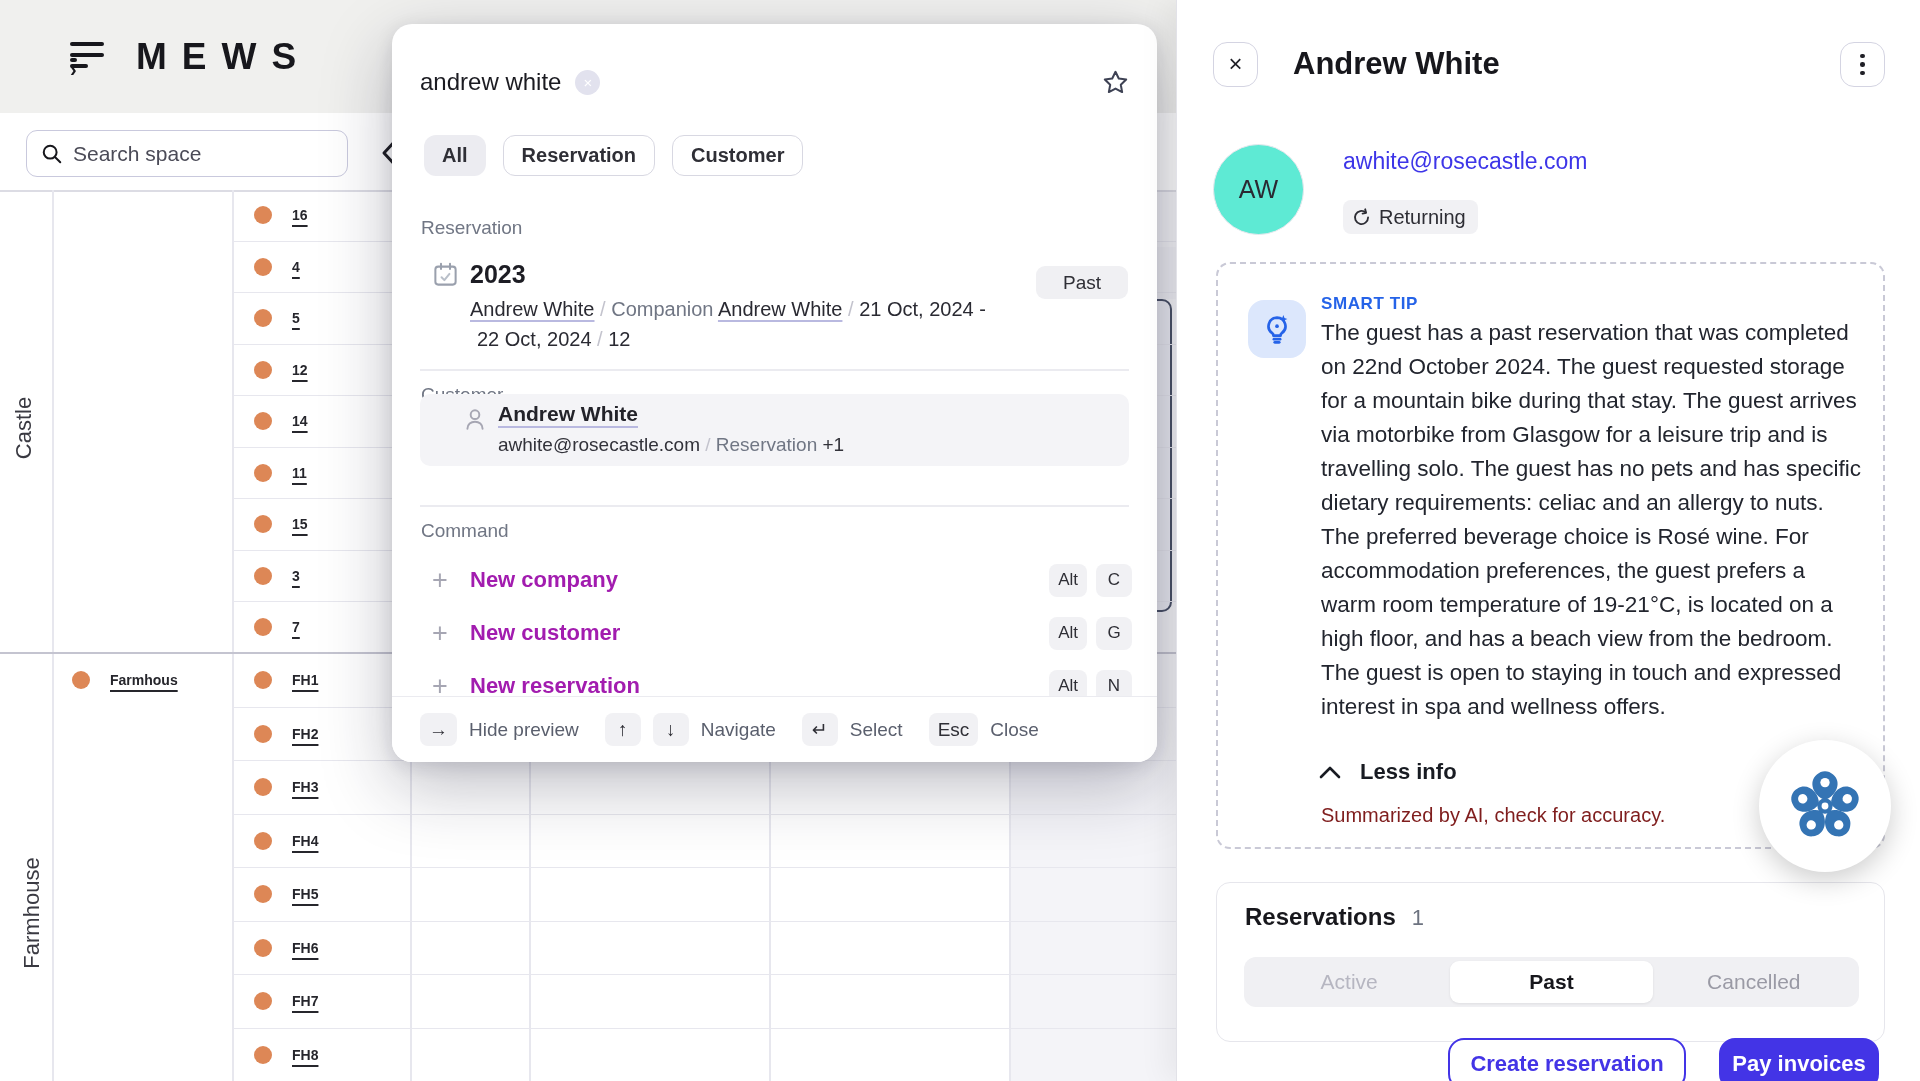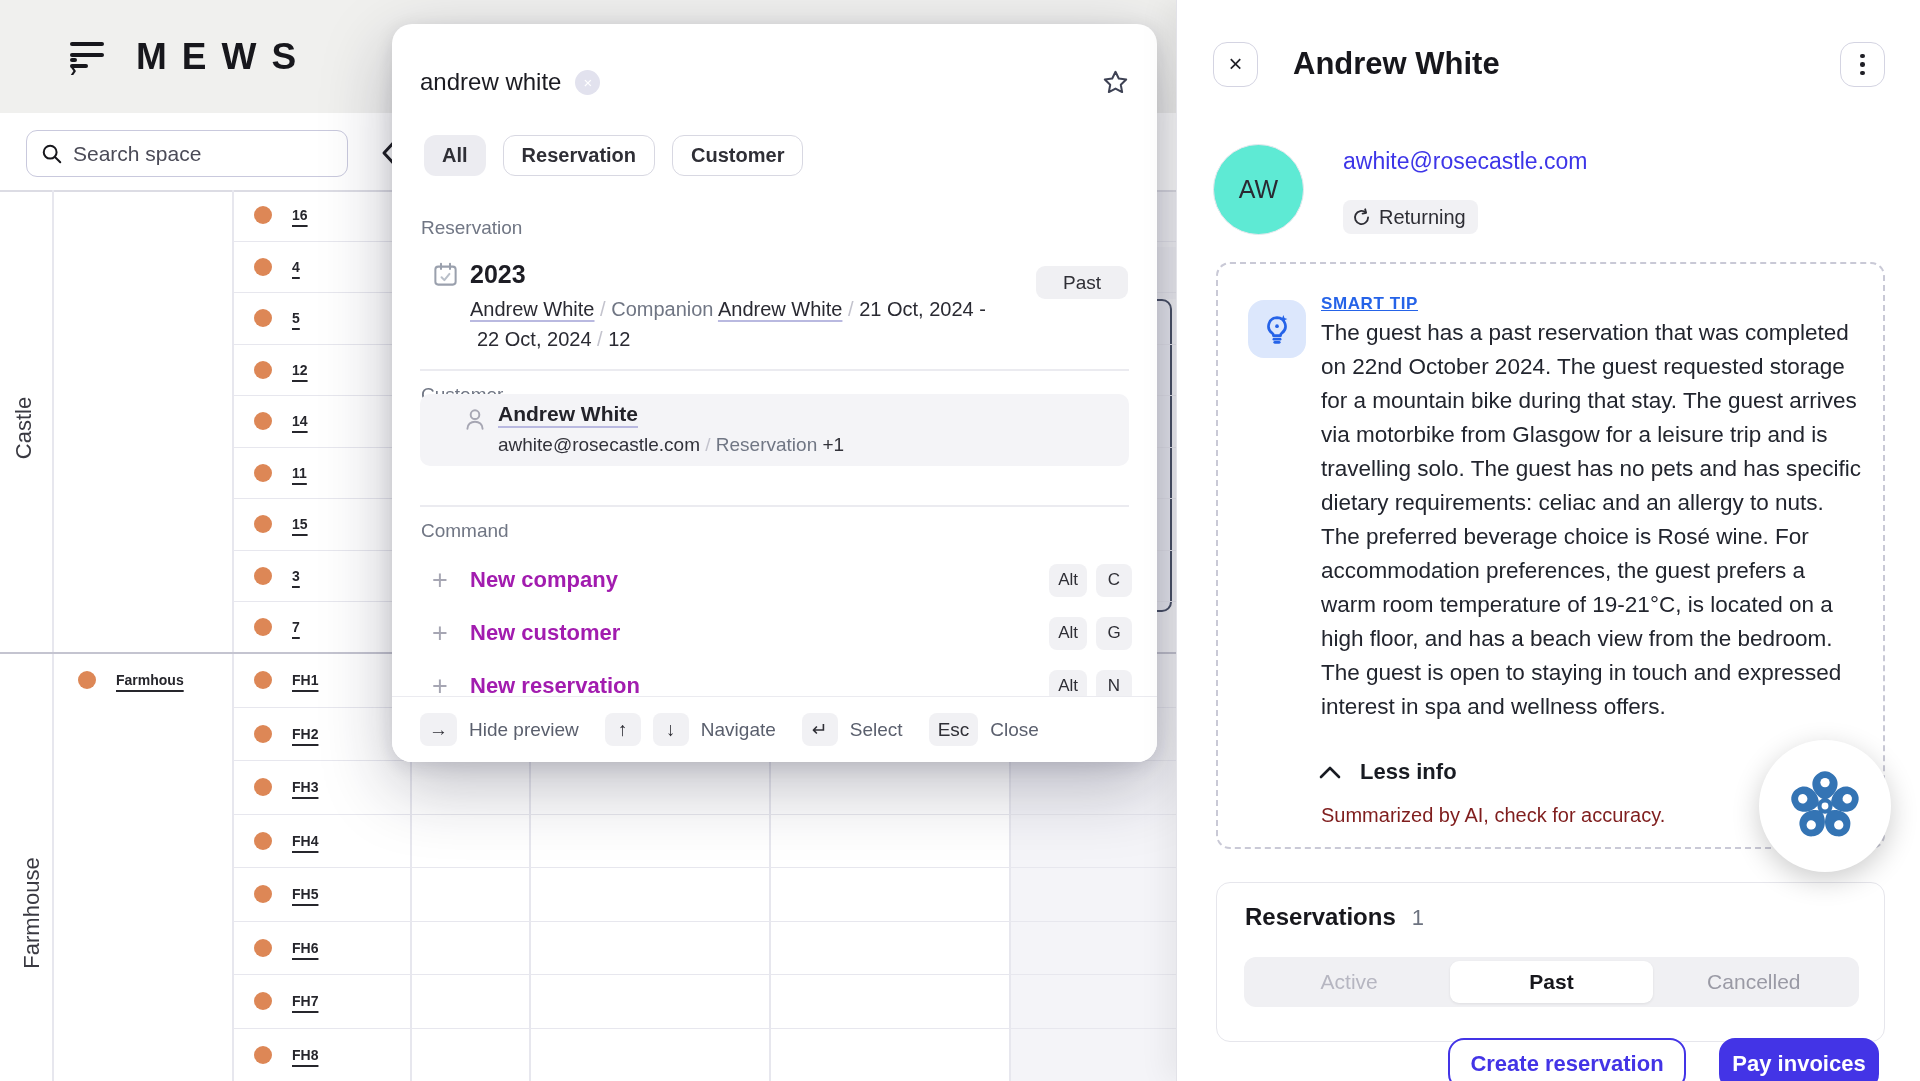--- a/index.html
+++ b/index.html
@@ -28,21 +28,21 @@
   .shade-weekend { position:absolute; left:1009px; top:190px; width:167px; height:891px; background:#f4f4f8; }
   .gline-top { position:absolute; left:0; top:190px; width:1176px; height:1.5px; background:#dcdce4; }
   .vline { position:absolute; top:190px; width:1.5px; height:891px; background:#e7e7ee; }
   .group-divider { position:absolute; left:0; top:652px; width:1176px; height:2px; background:#c4c4d0; }
 
   .t-row { position:absolute; left:232px; width:944px; border-bottom:1.5px solid #e7e7ee;
     display:flex; align-items:center; padding-left:22px; gap:20px; }
   .dot { width:18px; height:18px; border-radius:50%; background:#dd8756; flex:0 0 auto; }
   .room-label { font-size:14px; font-weight:700; color:#26262c; text-decoration:underline;
     text-underline-offset:5px; text-decoration-thickness:2px; cursor:pointer; }
-  .cat-row { position:absolute; left:52px; top:653px; width:180px; height:53px; display:flex; align-items:center; padding-left:26px; gap:20px; }
+  .cat-row { position:absolute; left:52px; top:653px; width:180px; height:53px; display:flex; align-items:center; padding-left:20px; gap:20px; }
   .vlabel { position:absolute; font-size:22px; color:#3a3a42; transform:rotate(-90deg); transform-origin:center; white-space:nowrap; }
 
   .sel-cell { position:absolute; left:1157px; top:247px; width:19px; height:52px; background:#f0f0f5; }
   .sel-rect { position:absolute; left:1090px; top:299px; width:82px; height:313px; background:#edeef5;
     border:2px solid #4a5268; border-radius:10px; }
 
   
   .modal { position:absolute; left:392px; top:24px; width:765px; height:738px; background:#fff;
     border-radius:20px; box-shadow:0 24px 70px rgba(25,25,50,.28), 0 4px 18px rgba(25,25,50,.12); }
   .query-row { position:absolute; left:28px; top:32px; right:28px; height:52px; display:flex; align-items:center; }
@@ -100,21 +100,21 @@
   .avatar { position:absolute; left:36px; top:144px; width:91px; height:91px; border-radius:50%;
     background:#5eead4; border:1px solid #e8e8ee; display:flex; align-items:center; justify-content:center;
     font-size:25px; color:#2a2a32; }
   .p-email { position:absolute; left:166px; top:148px; font-size:23px; color:#3d35e8; cursor:pointer; }
   .ret-badge { position:absolute; left:166px; top:200px; height:34px; padding:0 12px 0 8px; background:#f1f1f4;
     border-radius:8px; display:flex; align-items:center; gap:7px; font-size:20px; color:#2d2d34; }
 
   .tip-box { position:absolute; left:39px; top:262px; width:669px; height:587px; border:2px dashed #c9c9d6; border-radius:14px; }
   .tip-icon { position:absolute; left:30px; top:36px; width:58px; height:58px; background:#dce7fc; border-radius:16px;
     display:flex; align-items:center; justify-content:center; }
-  .tip-label { position:absolute; left:103px; top:30px; font-size:17px; font-weight:700; letter-spacing:.6px; color:#2563e8;text-decoration:underline; }
+  .tip-label { position:absolute; left:103px; top:30px; font-size:17px; font-weight:700; letter-spacing:.6px; color:#2563e8; }
   .tip-body { position:absolute; left:103px; top:52px; width:540px; font-size:22.5px; line-height:34px; color:#22252e; }
   .less-info { position:absolute; left:100px; top:495px; display:flex; align-items:center; gap:18px;
     font-size:22px; font-weight:600; color:#181b22; cursor:pointer; }
   .tip-note { position:absolute; left:103px; top:540px; font-size:20px; color:#7f1d1d; }
 
   .res-card { position:absolute; left:39px; top:882px; width:669px; height:160px; background:#fff;
     border:1.5px solid #e6e6ec; border-radius:14px; }
   .res-head { position:absolute; left:28px; top:20px; font-size:24px; font-weight:600; color:#17171c;text-align:right; }
   .res-count { margin-left:16px; font-weight:400; color:#6d7380; font-size:22px; }
   .tabs { position:absolute; left:27px; top:74px; width:615px; height:50px; background:#f0f0f3; border-radius:12px;

